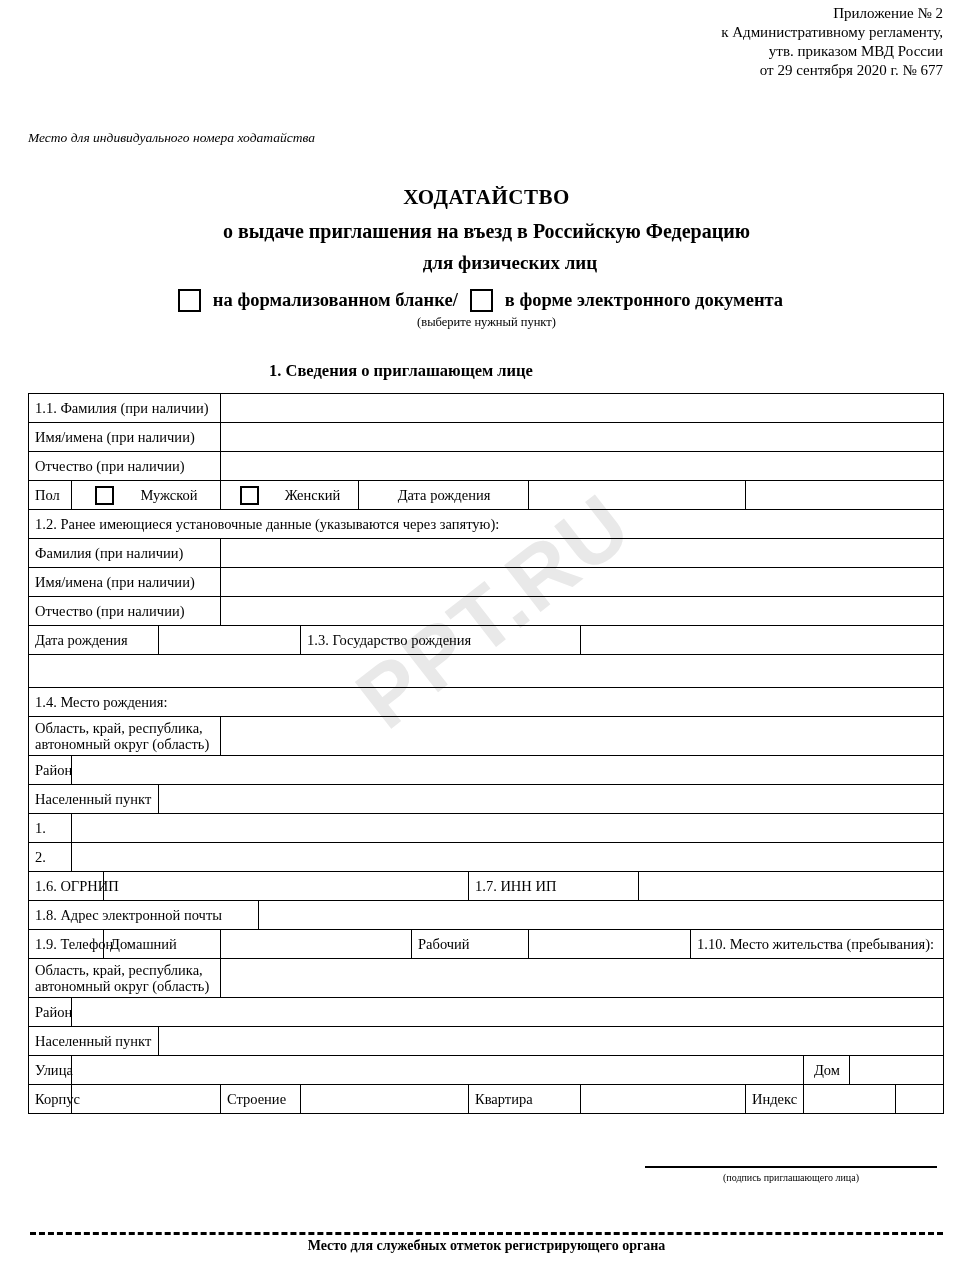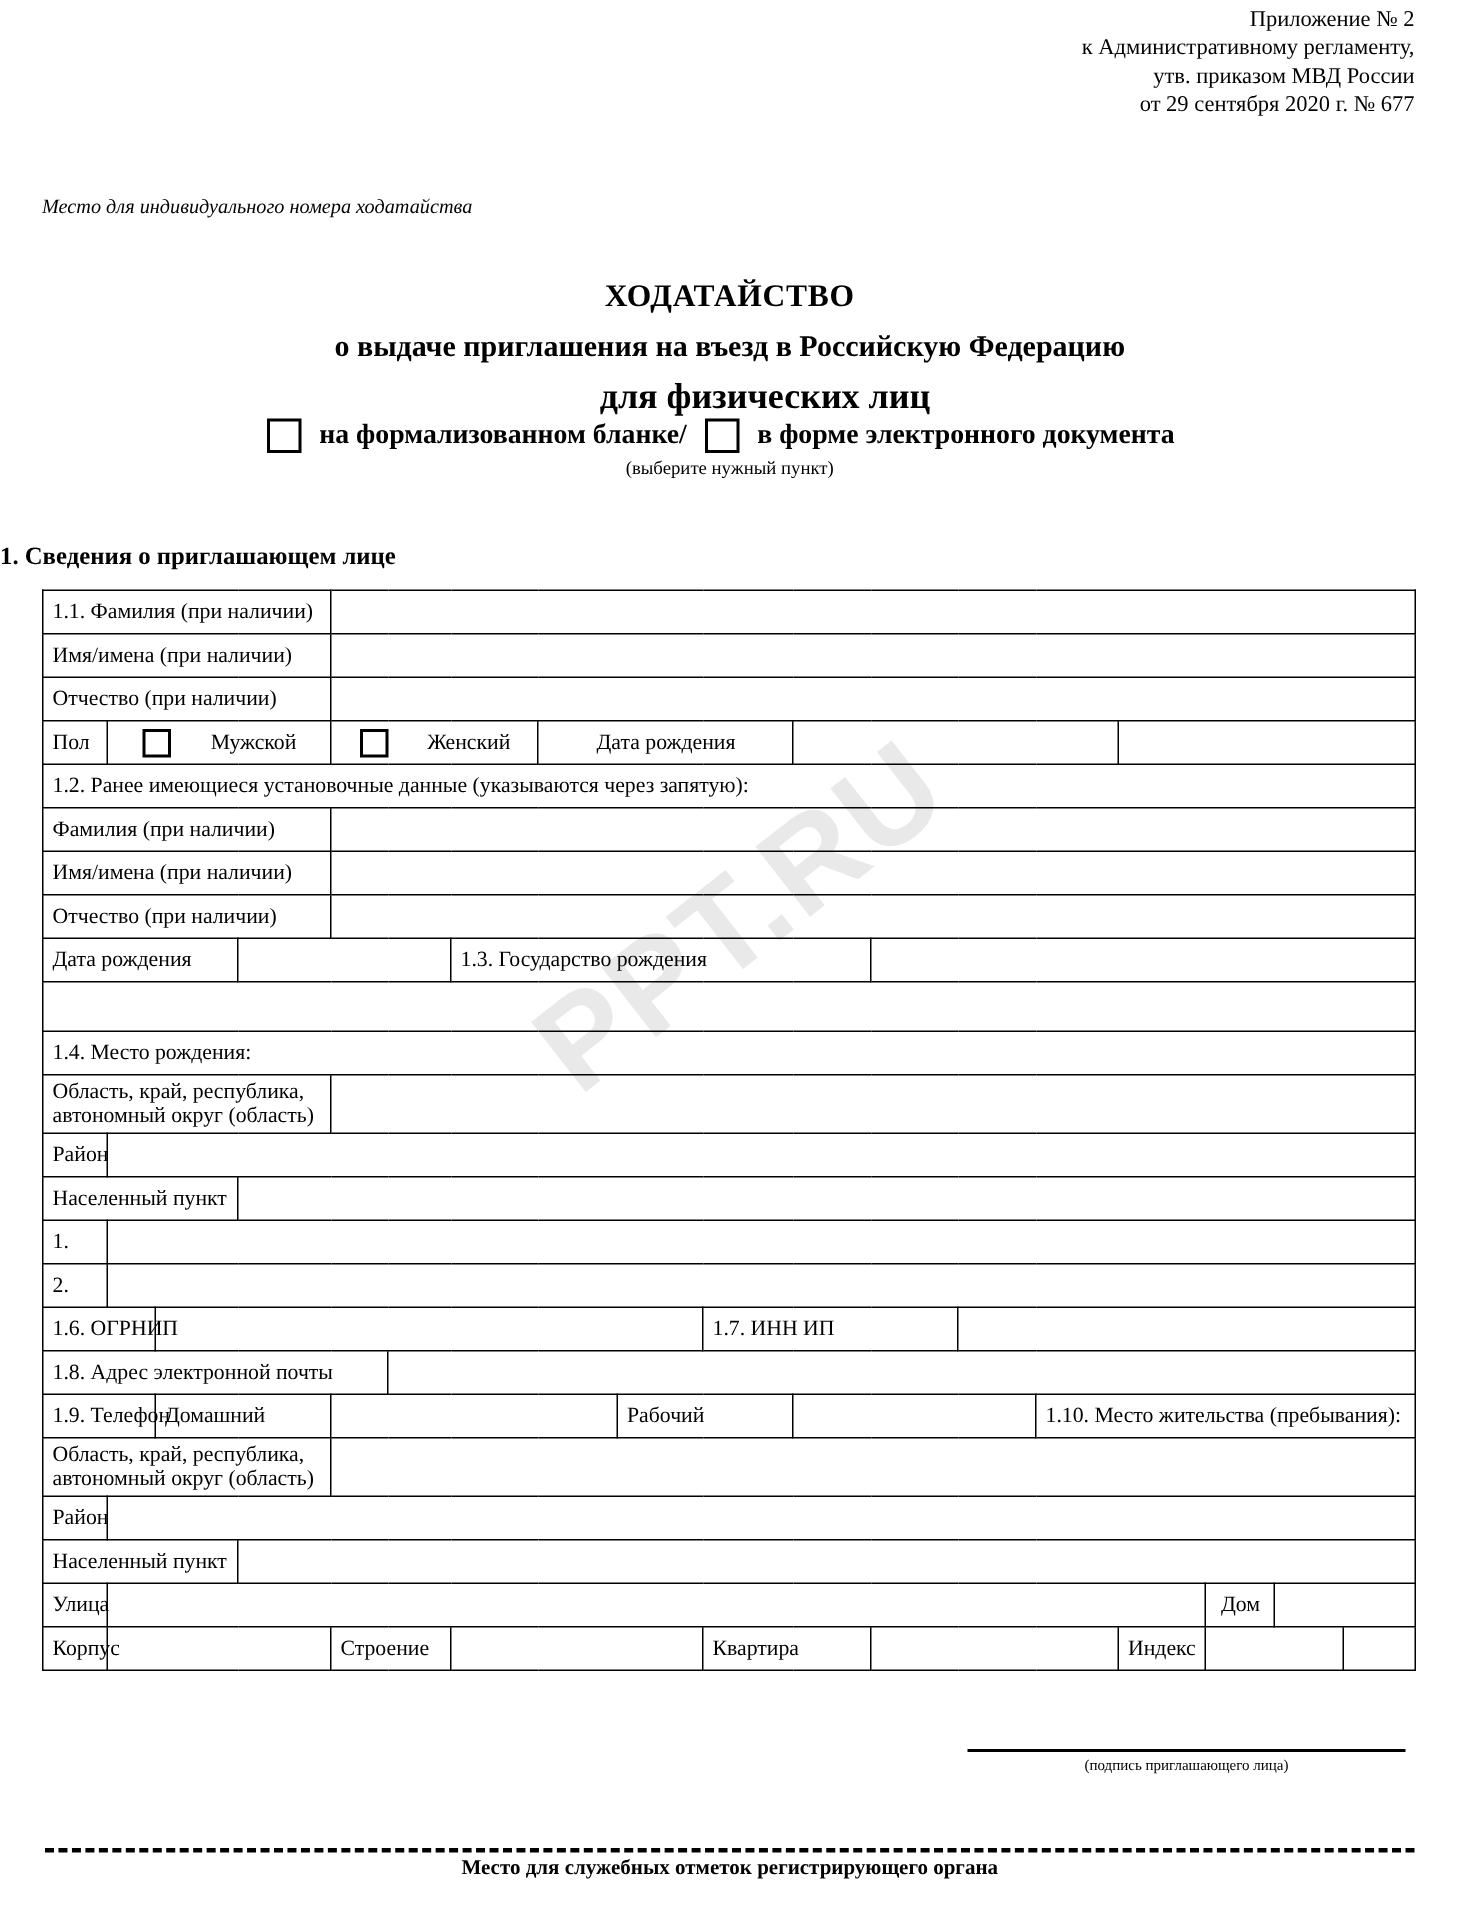--- a/index.html
+++ b/index.html
@@ -81,27 +81,27 @@
     font-size: 21px;
     font-weight: bold;
     letter-spacing: 0.5px;
   }
   .t-sub {
     font-size: 20px;
     font-weight: bold;
     margin-top: 10px;
   }
   .t-sub2 {
-    font-size: 24px;
+    font-size: 19px;
     font-weight: bold;
     margin-top: 9px;
     padding-left: 47px;
   }
   #choice-row {
-    margin-top: 0;
+    margin-top: 15px;
     display: flex;
     align-items: center;
     justify-content: center;
     gap: 0px;
   }
   .chk {
     display: inline-block;
     width: 23px;
     height: 23px;
     border: 2px solid #000;
@@ -119,20 +119,21 @@
     font-size: 12.5px;
     margin-top: 3px;
   }
 
   
   #section1-title {
     position: absolute;
     left: 0;
     top: 361px;
     width: 802px;
+    text-align: center;
     font-size: 16.5px;
     font-weight: bold;
     z-index: 2;
   }
 
   
   #form-table {
     position: absolute;
     left: 28px;
     top: 393px;

